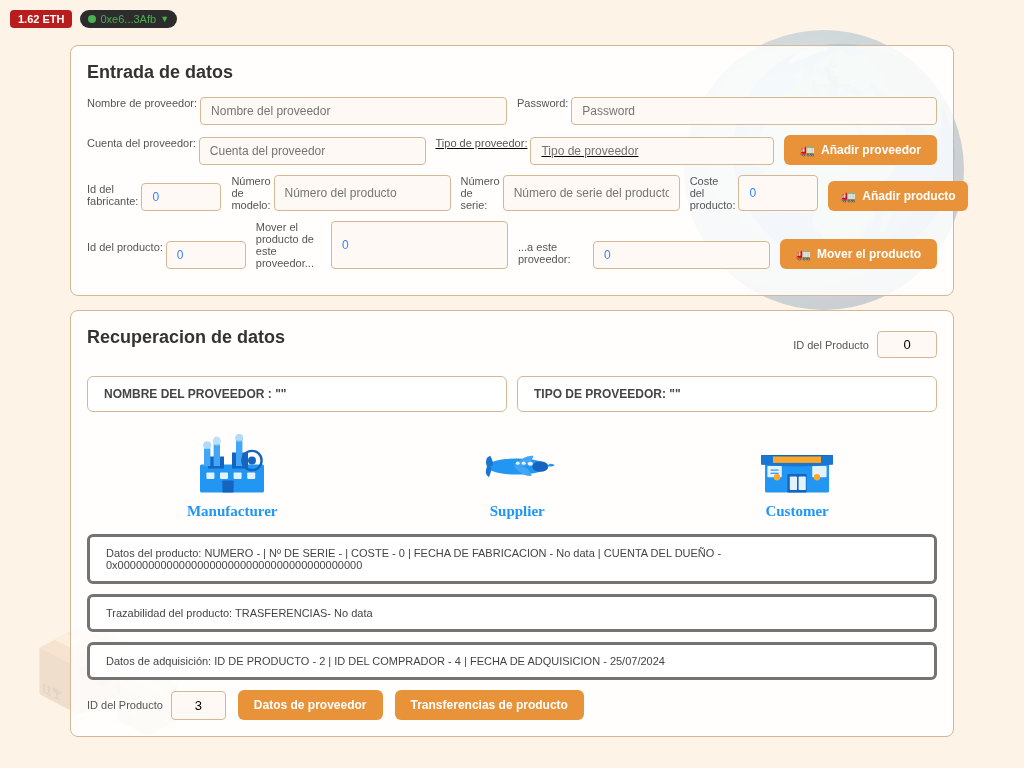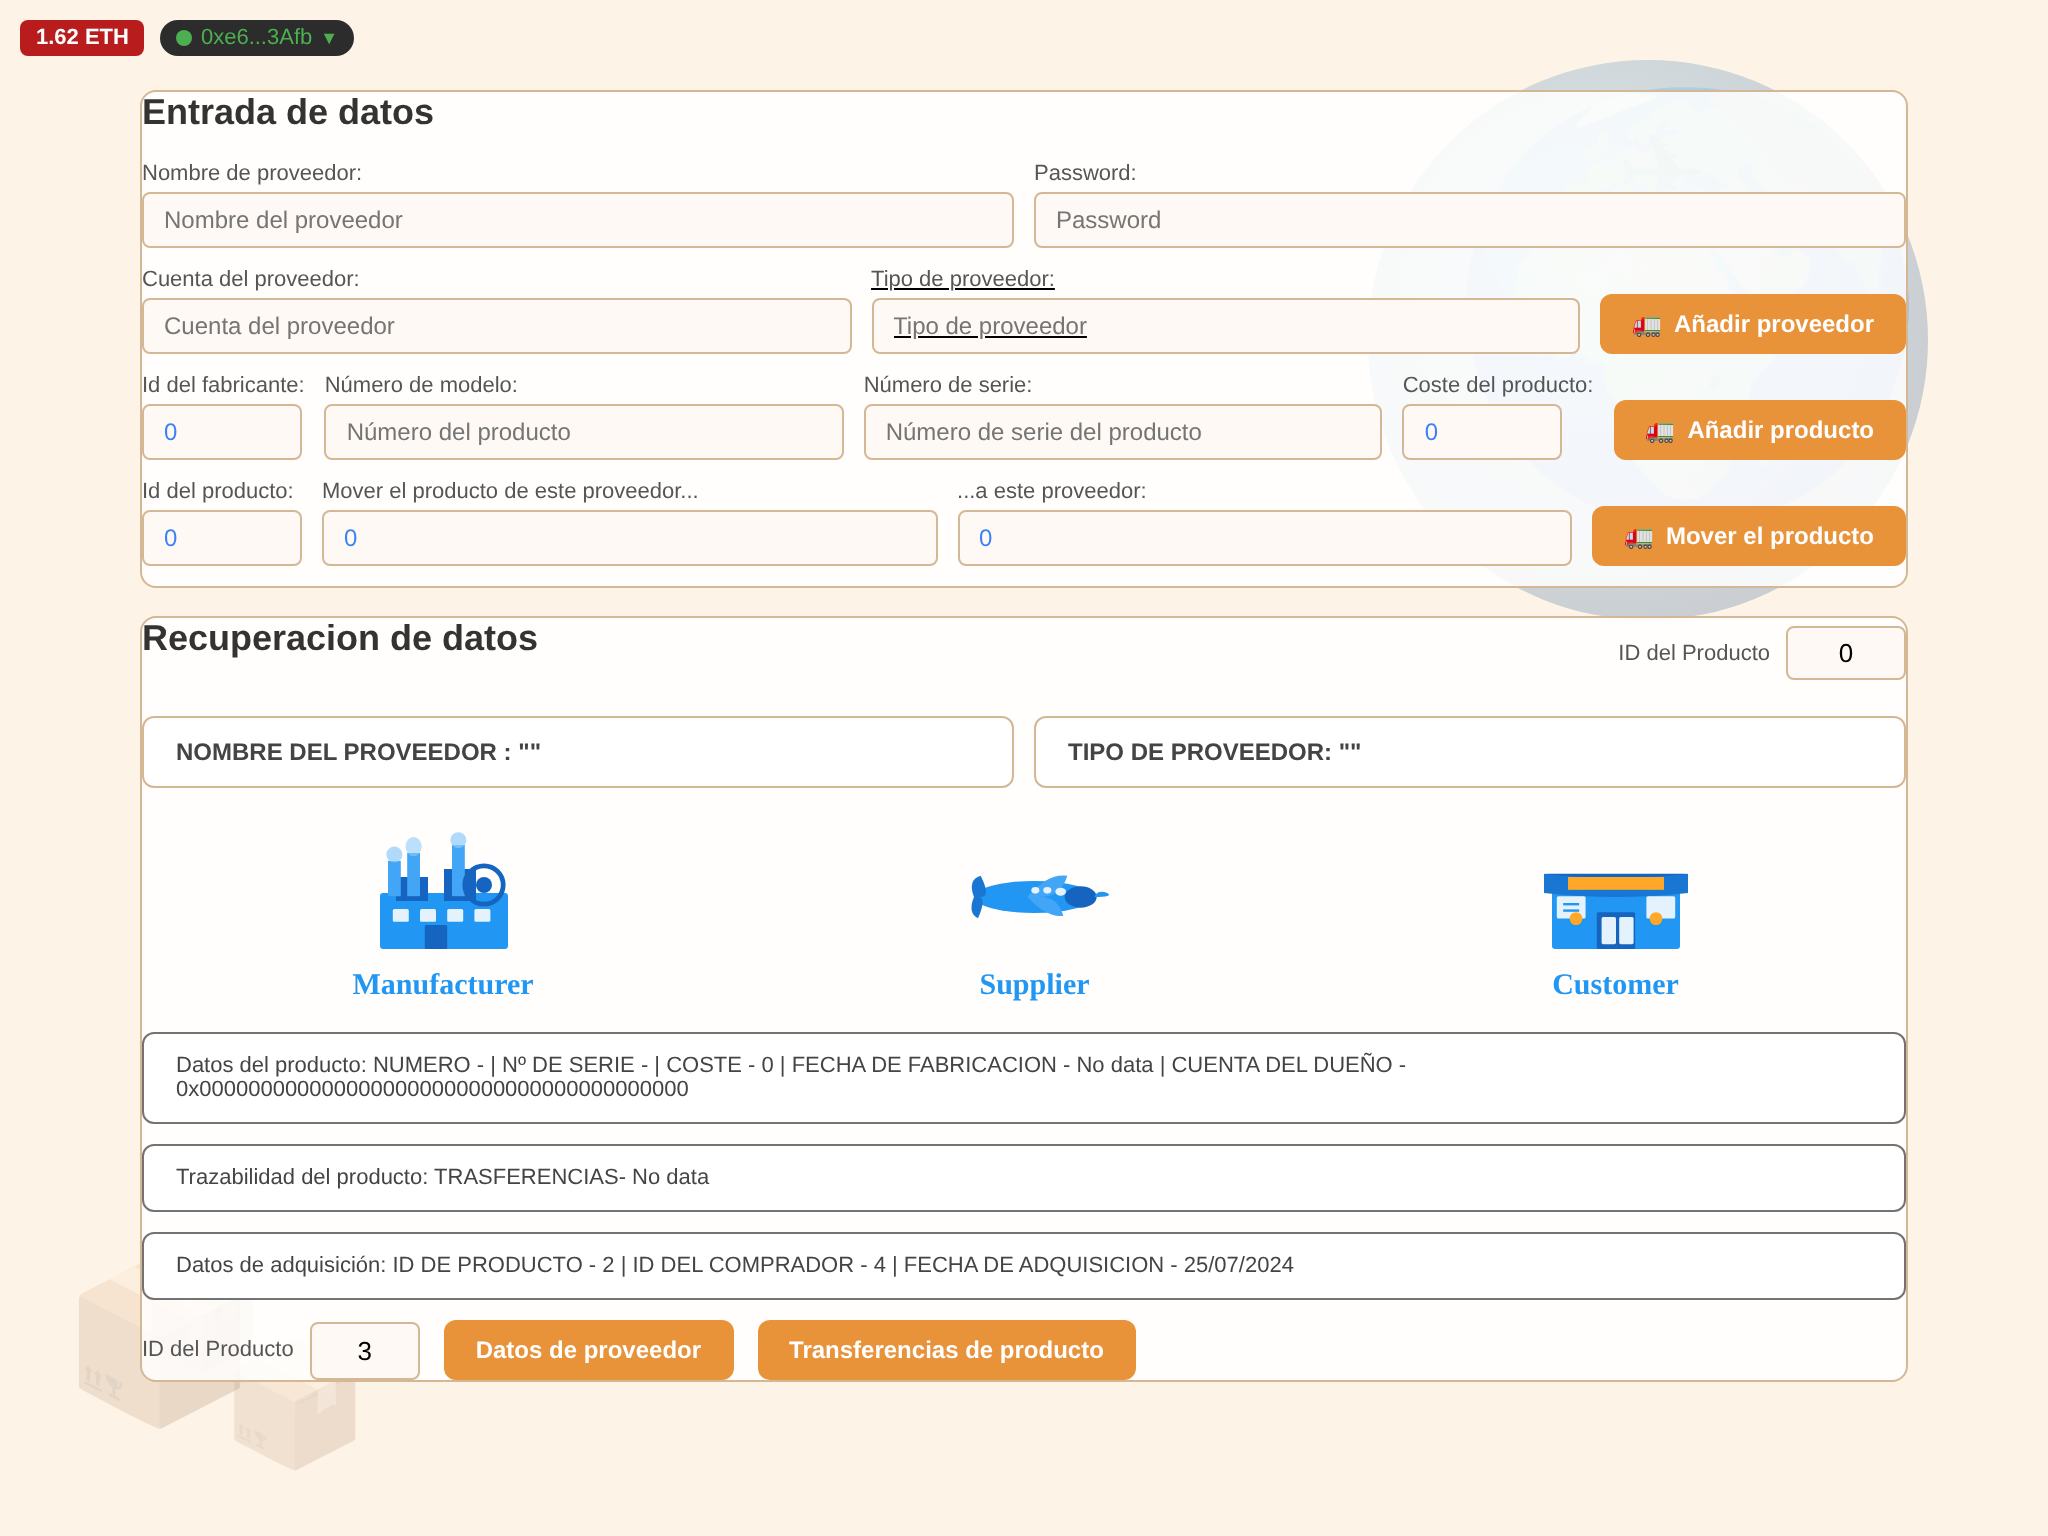--- a/index.html
+++ b/index.html
@@ -78,41 +78,42 @@
       padding: 45px 70px 10px 70px;
       height: 768px;
       overflow-y: auto;
     }
 
     
     .section-box {
       background: rgba(255,255,255,0.85);
       border: 1px solid #d4b896;
       border-radius: 8px;
+      padding: 16px;
       margin-bottom: 14px;
     }
 
     .section-title {
       font-size: 18px;
       font-weight: bold;
       color: #333;
       margin-bottom: 14px;
     }
 
     
     .form-row {
       display: flex;
       gap: 10px;
       margin-bottom: 10px;
       align-items: flex-end;
     }
 
     .form-group {
       display: flex;
-      flex-direction: column;
+      flex-direction: row;
       gap: 3px;
     }
 
     .form-group label {
       font-size: 11px;
       color: #555;
       font-weight: normal;
     }
 
     .form-group input {
@@ -219,21 +220,21 @@
 
     
     .icon-img {
       width: 80px;
       height: 65px;
     }
 
     
     .data-display {
       background: rgba(255,255,255,0.9);
-      border: 1px solid #737373;
+      border: 3px solid #737373;
       border-radius: 6px;
       padding: 10px 16px;
       font-size: 11px;
       color: #444;
       margin-bottom: 10px;
     }
 
     
     .bottom-bar {
       display: flex;

